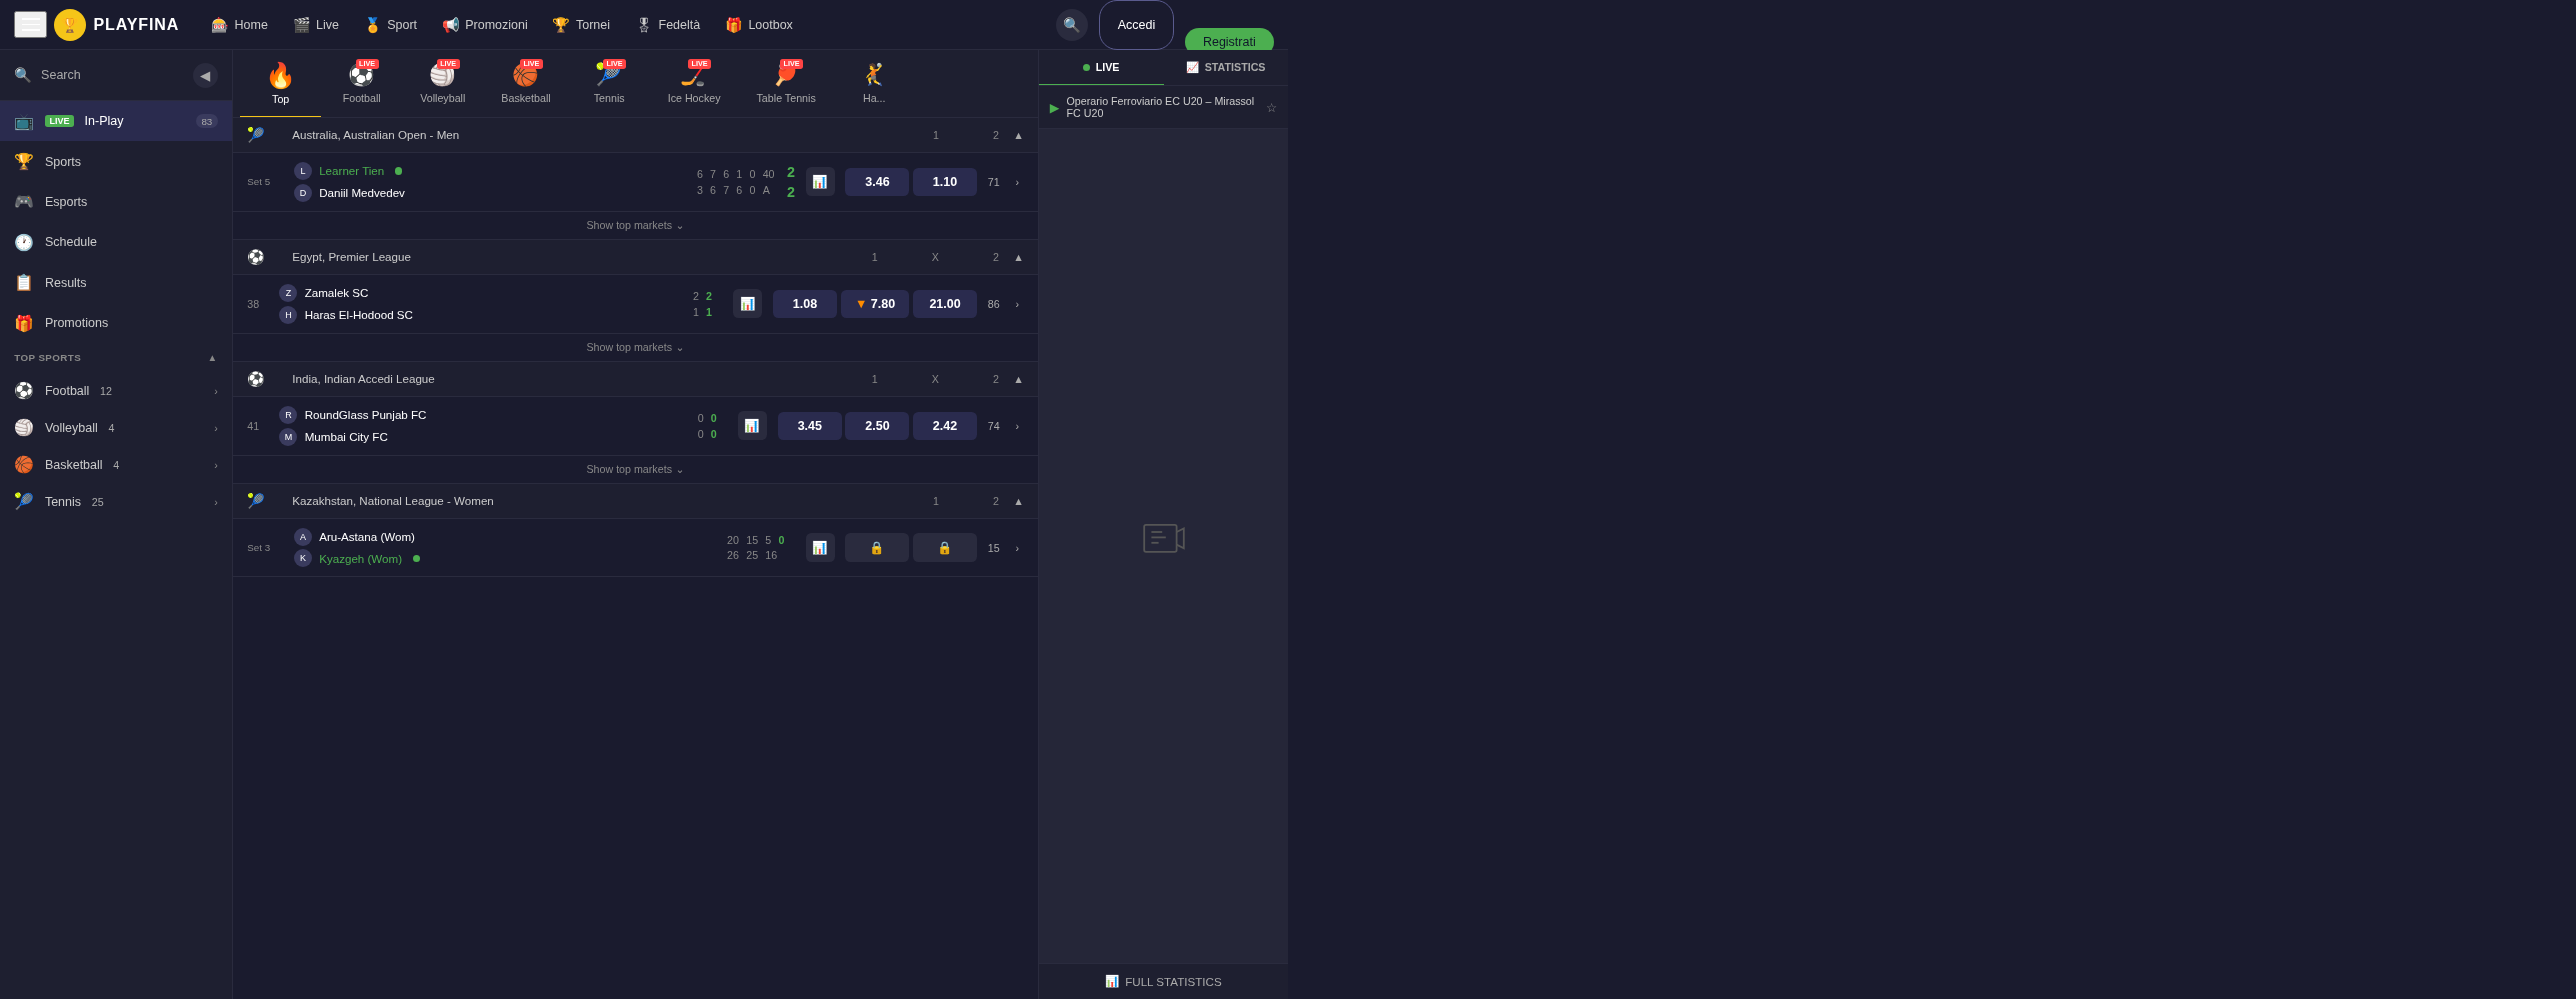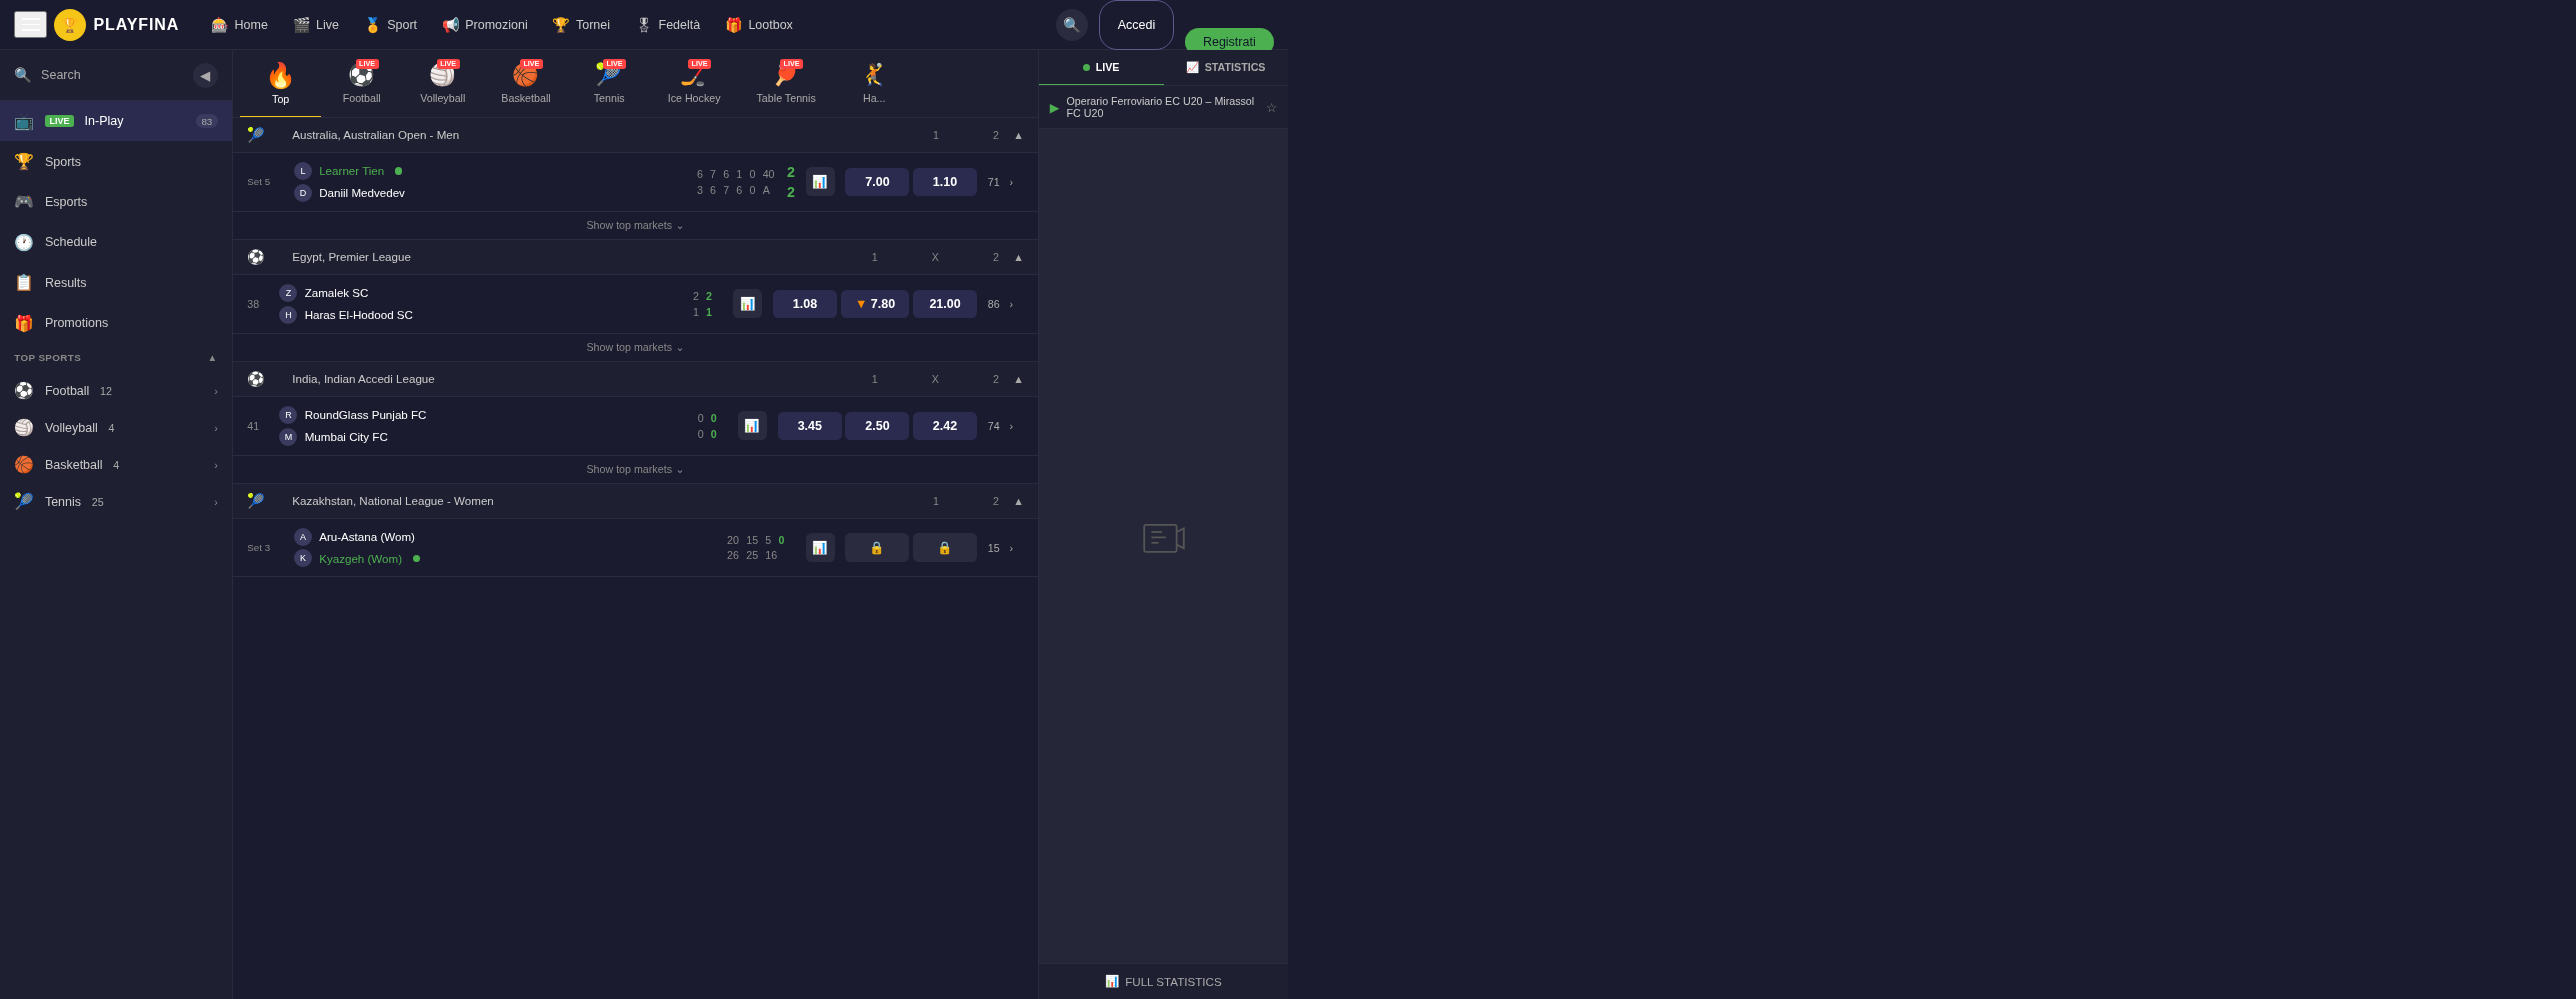--- a/index.html
+++ b/index.html
@@ -178,21 +178,21 @@
     }
     .odds-section { display: flex; gap: 3.6px; }
     .odd-btn {
       padding: 7.2px 14.3px; border-radius: 5.4px;
       background: #2a2b4e; border: none;
       color: #fff; font-size: 12.5px; font-weight: 600;
       cursor: pointer; min-width: 64px; text-align: center;
     }
     .odd-btn.locked { background: #2a2b3e; color: #888; }
     .more-bets {
-      display: flex; align-items: flex-end; gap: 10px;
+      display: flex; align-items: flex-end; gap: 16px;
       color: #aaa; font-size: 10.7px; cursor: pointer; min-width: 36px;
     }
 
     .show-markets {
       display: flex; align-items: center; justify-content: center;
       padding: 7.2px; color: #888; font-size: 10.7px; cursor: pointer;
       background: #1a1b2e; border-bottom: 0.9px solid #2a2b3e; gap: 3.6px;
     }
 
     
@@ -452,21 +452,21 @@
               <span>A</span>
             </div>
           </div>
           <div style="display:flex;flex-direction:column;gap:3.6px;margin-left:7.2px;">
             <span class="score-green">2</span>
             <span class="score-green">2</span>
           </div>
         </div>
         <button class="stats-btn">📊</button>
         <div class="odds-section">
-          <button class="odd-btn">7.00</button>
+          <button class="odd-btn">3.46</button>
           <button class="odd-btn">1.10</button>
         </div>
         <div class="more-bets">
           <span>71</span>
           <span>›</span>
         </div>
       </div>
       <div class="show-markets">
         <span>Show top markets</span>
         <span>⌄</span>

